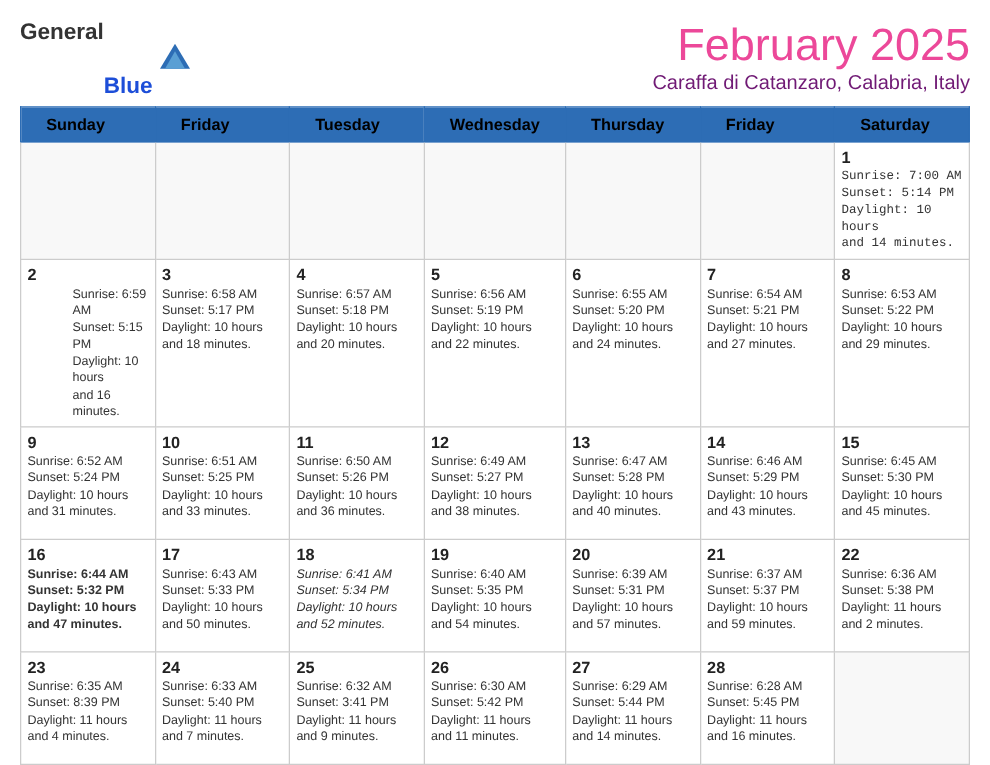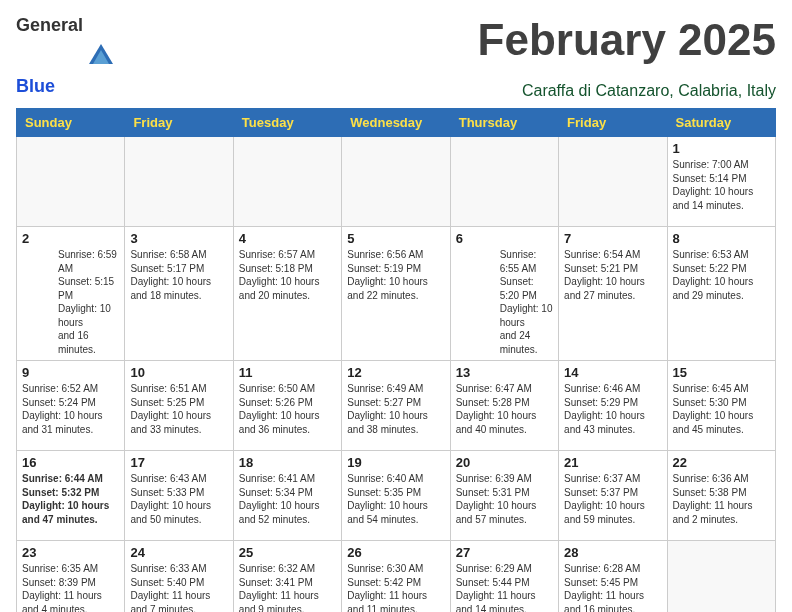--- a/index.html
+++ b/index.html
@@ -16,21 +16,21 @@
       align-items: flex-start;
       margin-bottom: 8px;
     }
     .logo {
       display: flex;
       align-items: center;
       gap: 2px;
     }
     .logo-text {
       display: flex;
-      flex-direction: column;
+      flex-direction: row;
       line-height: 1;
     }
     .logo-general {
       font-size: 18px;
       font-weight: bold;
       color: #333;
     }
     .logo-blue {
       font-size: 18px;
       font-weight: bold;
@@ -39,42 +39,42 @@
     }
     .logo-icon {
       width: 28px;
       height: 28px;
       margin-left: 2px;
     }
     .title-block {
       text-align: right;
     }
     .month-title {
-      font-size: 44px;
-      font-weight: bold;
-      color: #404040;
+      font-size: 36px;
+      font-weight: normal;
+      color: #ec4899;
       line-height: 1.1;
     }
     .location-title {
       font-size: 16px;
-      color: #14532d;
-      margin-top: 18px;
+      color: #701a75;
+      margin-top: 2px;
       text-align: right;
     }
     .calendar {
       width: 100%;
       border-collapse: collapse;
       border: 1px solid #ccc;
     }
     .calendar th {
       background: #2d6db5;
-      color: #fde047;
+      color: #000000;
       font-size: 13px;
       font-weight: bold;
-      padding: 6px 8px;
+      padding: 6px 20px;
       text-align: left;
       border: 1px solid #2d6db5;
     }
     .calendar td {
       vertical-align: top;
       border: 1px solid #ccc;
       padding: 4px 5px;
       width: 108px;
       min-height: 90px;
       height: 90px;
@@ -135,21 +135,21 @@
   <tbody id="calendar-body">
   <tr class="week-row">
         <td class="empty"></td>
         <td class="empty"></td>
         <td class="empty"></td>
         <td class="empty"></td>
         <td class="empty"></td>
         <td class="empty"></td>
         <td>
           <div class="day-num">1</div>
-          <div class="day-info" style="white-space: pre-line;">Sunrise: 7:00 AM
+          <div class="day-info" style="white-space: pre-line; font-family: Liberation Mono, monospace;">Sunrise: 7:00 AM
 Sunset: 5:14 PM
 Daylight: 10 hours
 and 14 minutes.</div>
         </td>
       </tr>
       <tr class="week-row">
         <td>
           <div class="day-num">2</div>
           <div class="day-info" style="white-space: pre-line; margin-left: 36px;">Sunrise: 6:59 AM
 Sunset: 5:15 PM
@@ -172,21 +172,21 @@
         </td>
         <td>
           <div class="day-num">5</div>
           <div class="day-info" style="white-space: pre-line;">Sunrise: 6:56 AM
 Sunset: 5:19 PM
 Daylight: 10 hours
 and 22 minutes.</div>
         </td>
         <td>
           <div class="day-num">6</div>
-          <div class="day-info" style="white-space: pre-line; margin-left: 44px;">Sunrise: 6:55 AM
+          <div class="day-info" style="white-space: pre-line;">Sunrise: 6:55 AM
 Sunset: 5:20 PM
 Daylight: 10 hours
 and 24 minutes.</div>
         </td>
         <td>
           <div class="day-num">7</div>
           <div class="day-info" style="white-space: pre-line;">Sunrise: 6:54 AM
 Sunset: 5:21 PM
 Daylight: 10 hours
 and 27 minutes.</div>
@@ -260,21 +260,21 @@
         </td>
         <td>
           <div class="day-num">17</div>
           <div class="day-info" style="white-space: pre-line;">Sunrise: 6:43 AM
 Sunset: 5:33 PM
 Daylight: 10 hours
 and 50 minutes.</div>
         </td>
         <td>
           <div class="day-num">18</div>
-          <div class="day-info" style="white-space: pre-line;">Sunrise: 6:41 AM
+          <div class="day-info" style="white-space: pre-line; font-style: italic;">Sunrise: 6:41 AM
 Sunset: 5:34 PM
 Daylight: 10 hours
 and 52 minutes.</div>
         </td>
         <td>
           <div class="day-num">19</div>
           <div class="day-info" style="white-space: pre-line;">Sunrise: 6:40 AM
 Sunset: 5:35 PM
 Daylight: 10 hours
 and 54 minutes.</div>

